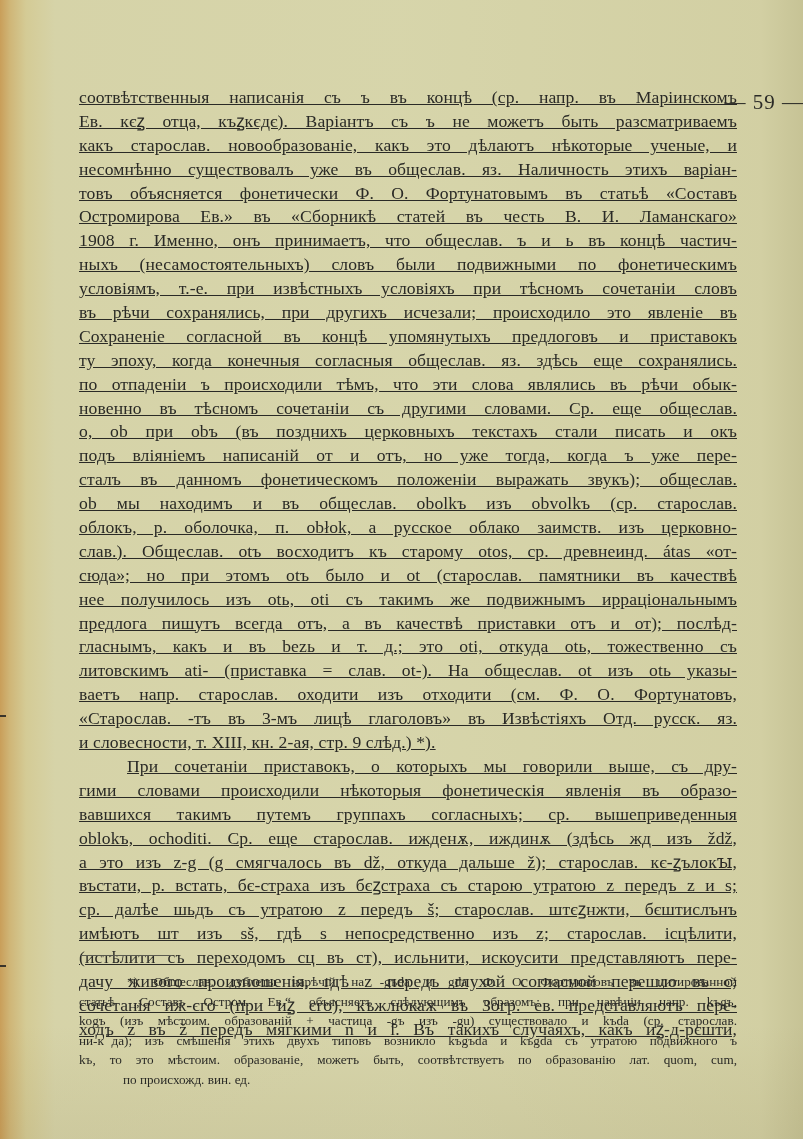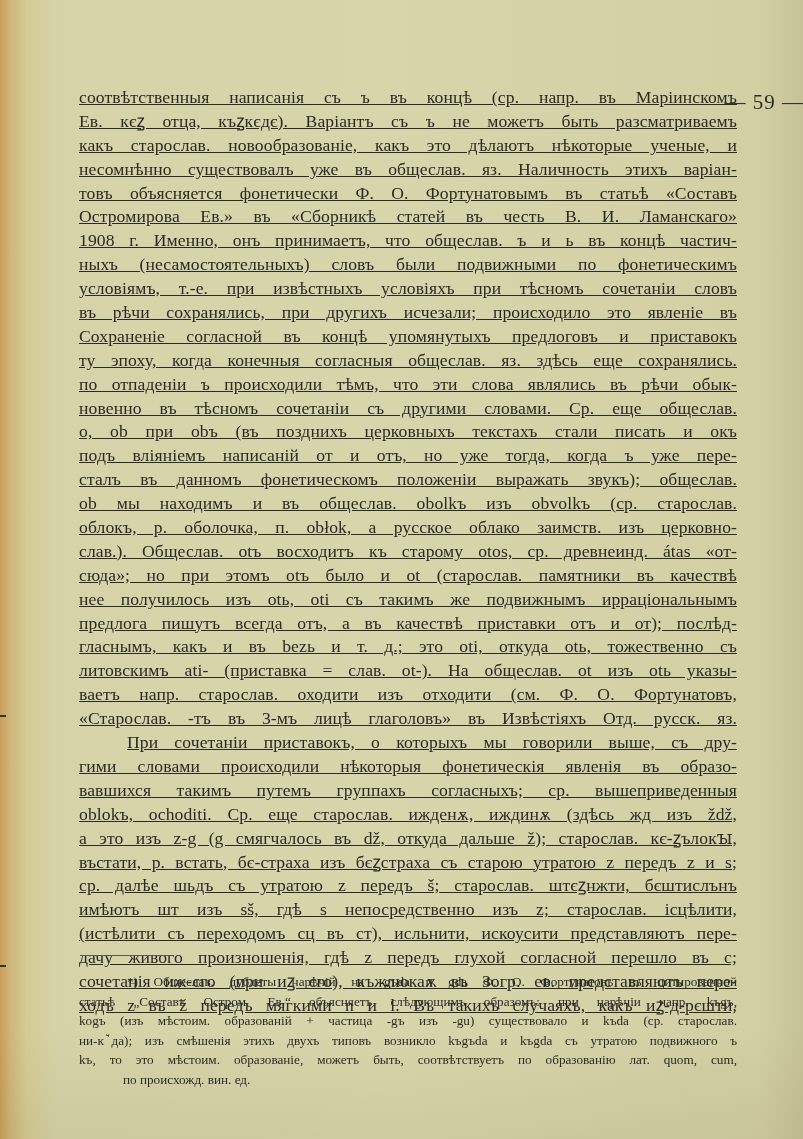--- a/index.html
+++ b/index.html
@@ -71,20 +71,21 @@
   <div class="line">ob мы находимъ и въ общеслав. obolkъ изъ obvolkъ (ср. старослав.</div>
   <div class="line">облокъ, р. оболочка, п. obłok, а русское облако заимств. изъ церковно-</div>
   <div class="line">слав.). Общеслав. otъ восходитъ къ старому otos, ср. древнеинд. átas «от-</div>
   <div class="line">сюда»; но при этомъ otъ было и ot (старослав. памятники въ качествѣ</div>
   <div class="line">нее получилось изъ otь, otі съ такимъ же подвижнымъ ирраціональнымъ</div>
   <div class="line">предлога пишутъ всегда отъ, а въ качествѣ приставки отъ и от); послѣд-</div>
   <div class="line">гласнымъ, какъ и въ bezь и т. д.; это otі, откуда otь, тожественно съ</div>
   <div class="line">литовскимъ atі- (приставка = слав. ot-). На общеслав. ot изъ otь указы-</div>
   <div class="line">ваетъ напр. старослав. оходити изъ отходити (см. Ф. О. Фортунатовъ,</div>
   <div class="line">«Старослав. -тъ въ 3-мъ лицѣ глаголовъ» въ Извѣстіяхъ Отд. русск. яз.</div>
+  <div class="line last">и словесности, т. XIII, кн. 2-ая, стр. 9 слѣд.) *).</div>
   <div class="line indent">При сочетаніи приставокъ, о которыхъ мы говорили выше, съ дру-</div>
   <div class="line">гими словами происходили нѣкоторыя фонетическія явленія въ образо-</div>
   <div class="line">вавшихся такимъ путемъ группахъ согласныхъ; ср. вышеприведенныя</div>
   <div class="line">oblokъ, ochoditi. Ср. еще старослав. ижденѫ, иждинѫ (здѣсь жд изъ ždž,</div>
   <div class="line">а это изъ z-g (g смягчалось въ dž, откуда дальше ž); старослав. кє-ꙁълокꙑ,</div>
   <div class="line">въстати, р. встать, бє-страха изъ бєꙁстраха съ старою утратою z передъ z и s;</div>
   <div class="line">ср. далѣе шьдъ съ утратою z передъ š; старослав. штєꙁнжти, бєштислънъ</div>
   <div class="line">имѣютъ шт изъ sš, гдѣ s непосредственно изъ z; старослав. ісцѣлити,</div>
   <div class="line">(истѣлити съ переходомъ сц въ ст), исльнити, искоусити представляютъ пере-</div>
   <div class="line">дачу живого произношенія, гдѣ z передъ глухой согласной перешло въ с;</div>

